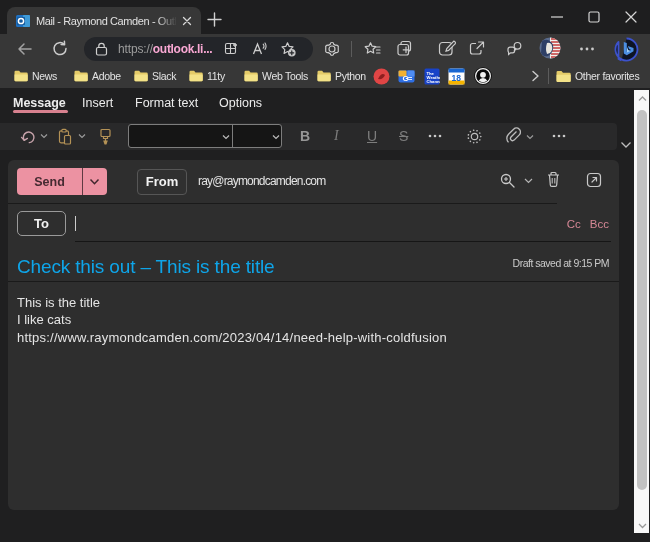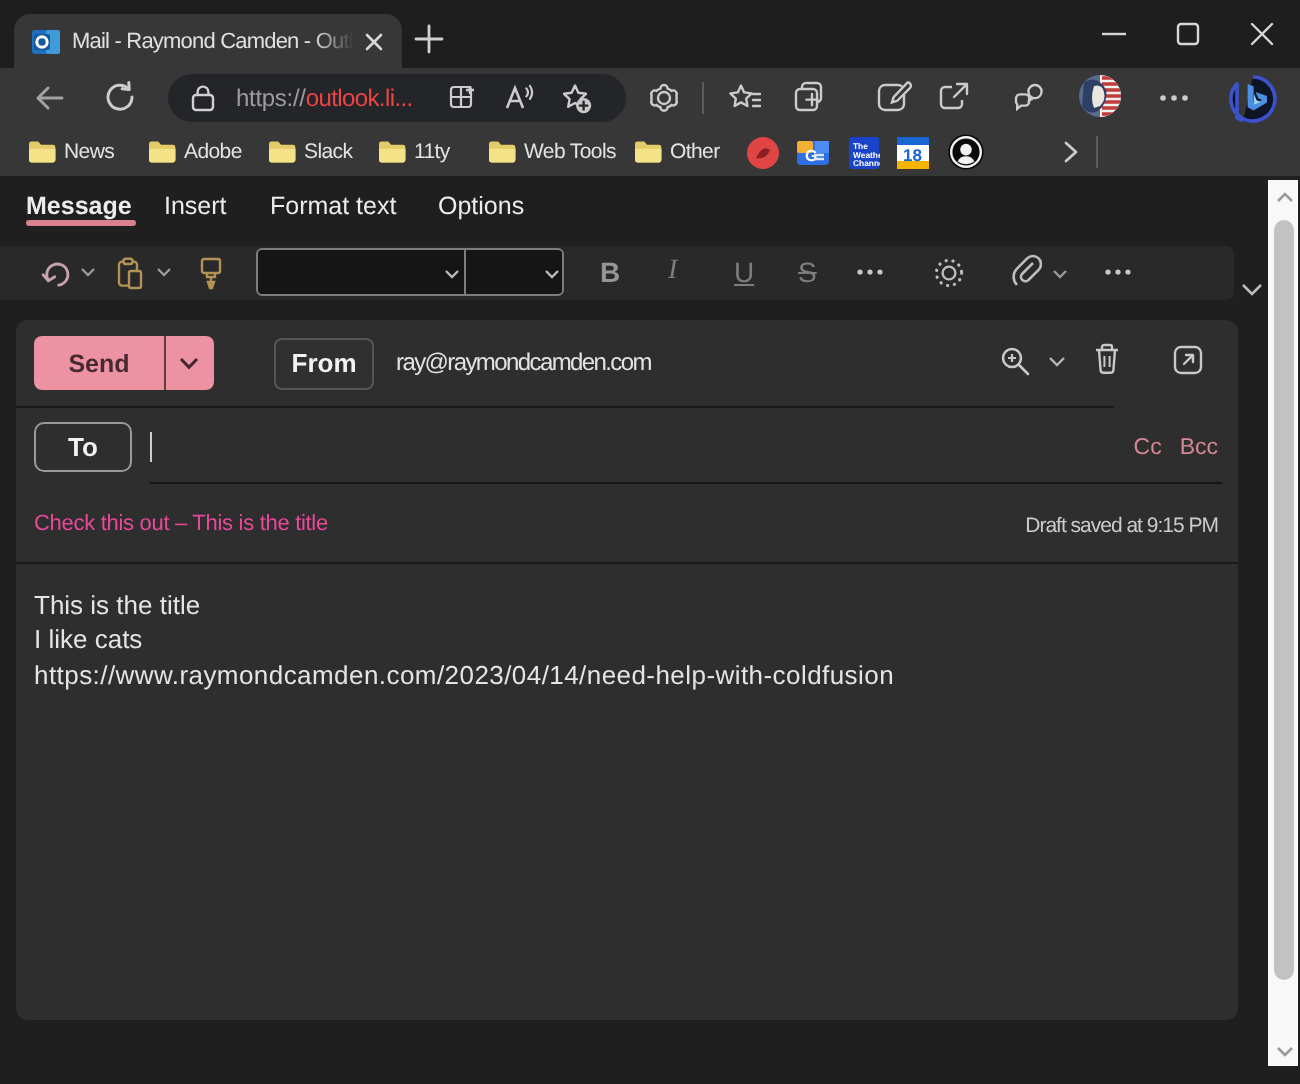--- a/index.html
+++ b/index.html
@@ -16,21 +16,21 @@
          color:#e0e0e0; font-size:11px; letter-spacing:-0.4px; line-height:14px; white-space:nowrap; }
   #tabclose { position:absolute; left:172px; top:6px; width:16px; height:16px; color:#d8d8d8; }
   #newtab { position:absolute; left:206px; top:11px; width:17px; height:17px; color:#d0d0d0; }
   .wbtn { position:absolute; top:0; width:40px; height:33px; color:#d6d6d6; }
 
   
   #toolbar { position:absolute; left:0; top:34px; width:650px; height:30px; background:#373737; }
   #addr { position:absolute; left:84px; top:3px; width:229px; height:24px; border-radius:12px;
           background:#232529; }
   #addrtext { position:absolute; left:34px; top:5px; font-size:12px; letter-spacing:-0.15px; color:#9d9d9d; white-space:nowrap; }
-  #addrtext b { color:#ef4444; font-weight:normal; letter-spacing:-0.3px; }
+  #addrtext b { color:#f9a8d4; font-weight:bold; letter-spacing:-0.3px; }
   .ticon { position:absolute; top:0; color:#cccccc; }
 
   
   #favbar { position:absolute; left:0; top:64px; width:650px; height:24px; background:#373737;padding-left:20px; }
   .fav { position:absolute; top:0; height:24px; display:flex; align-items:center; gap:4px;
          color:#e3e3e3; font-size:10.5px; letter-spacing:-0.3px; white-space:nowrap; }
 
   
   #page { position:absolute; left:0; top:88px; width:650px; height:454px; background:#1f1f20; }
 
@@ -66,21 +66,21 @@
   #torow { position:absolute; left:0; top:45px; width:611px; height:36px; }
   #tobtn { position:absolute; left:9px; top:6px; width:49px; height:25px;
            border:1px solid #9a9a9a; border-radius:5px; color:#f2f2f2; font-weight:bold;
            font-size:13px; text-align:center; line-height:23px; }
   #cursor { position:absolute; left:67px; top:11px; width:1px; height:15px; background:#cccccc; }
   #ccbcc { position:absolute; right:10px; top:13px; font-size:11.5px; color:#d58795; }
   #tounderline { position:absolute; left:67px; top:81px; width:536px; height:1px; background:#161616; }
 
   #subjrow { position:absolute; left:0; top:82px; width:611px; height:40px;
              border-bottom:1px solid #1a1a1a; }
-  #subject { position:absolute; left:9px; top:14px; font-size:11px; letter-spacing:-0.15px; color:#ec4899; }
+  #subject { position:absolute; left:9px; top:14px; font-size:19px; letter-spacing:-0.15px; color:#0ea5e9; }
   #draft { position:absolute; right:10px; top:15px; font-size:10.5px; letter-spacing:-0.5px; color:#cbcbcb; }
 
   #bodytxt { position:absolute; left:9px; top:134px; font-size:13px; line-height:17.4px;
              color:#e4e4e4; }
 
   
   #sbar { position:absolute; left:634px; top:2px; width:15px; height:443px; background:#f8f8f8; }
   #sthumb { position:absolute; left:3px; top:20px; width:10px; height:380px; background:#c2c2c2;
             border-radius:5px; }
 </style>
@@ -235,21 +235,21 @@
           <path d="M0.5 2 a1.2 1.2 0 0 1 1.2-1.2 h3.4 l1.4 1.6 h6 a1.2 1.2 0 0 1 1.2 1.2 V10 a1.2 1.2 0 0 1 -1.2 1.2 H1.7 A1.2 1.2 0 0 1 0.5 10 Z" fill="#e4cb68"></path>
           <path d="M0.5 4.4 h13.2 V10 a1.2 1.2 0 0 1 -1.2 1.2 H1.7 A1.2 1.2 0 0 1 0.5 10 Z" fill="#f3e288"></path>
         </svg>
         <span>Web Tools</span>
       </div>
     <div class="fav" style="left:317px">
         <svg width="14" height="12" viewBox="0 0 14 12">
           <path d="M0.5 2 a1.2 1.2 0 0 1 1.2-1.2 h3.4 l1.4 1.6 h6 a1.2 1.2 0 0 1 1.2 1.2 V10 a1.2 1.2 0 0 1 -1.2 1.2 H1.7 A1.2 1.2 0 0 1 0.5 10 Z" fill="#e4cb68"></path>
           <path d="M0.5 4.4 h13.2 V10 a1.2 1.2 0 0 1 -1.2 1.2 H1.7 A1.2 1.2 0 0 1 0.5 10 Z" fill="#f3e288"></path>
         </svg>
-        <span>Other</span>
+        <span>Python</span>
       </div>
     <svg class="abs" style="left:373px; top:4px" width="17" height="17" viewBox="0 0 17 17">
         <circle cx="8.5" cy="8.5" r="8" fill="#e04545"></circle>
         <path d="M5 11 q3.5 -7 7 -4 q-2 5 -7 4" fill="#8e1f1f"></path>
       </svg>
     <svg class="abs" style="left:398px; top:4px" width="17" height="17" viewBox="0 0 17 17">
         <rect x="0.5" y="2.5" width="16" height="12" rx="2" fill="#2f6fe4"></rect>
         <rect x="0.5" y="2.5" width="8" height="6" rx="1" fill="#f2b132"></rect>
         <rect x="9.5" y="2.5" width="7" height="6" fill="#4e8df5"></rect>
         <text x="4.5" y="12.5" font-size="8" fill="#ffffff" font-weight="bold" font-family="Liberation Sans">G</text>
@@ -270,20 +270,27 @@
     <svg class="abs" style="left:474px; top:3px" width="18" height="18" viewBox="0 0 18 18">
         <circle cx="9" cy="9" r="8.8" fill="#0b0b0b"></circle>
         <circle cx="9" cy="9" r="7.4" fill="none" stroke="#f2f2f2" stroke-width="1.2"></circle>
         <circle cx="9" cy="7.8" r="2.9" fill="#f2f2f2"></circle>
         <path d="M4.8 13.8 a4.6 4.6 0 0 1 8.4 0 a7.4 7.4 0 0 1 -8.4 0 Z" fill="#f2f2f2"></path>
       </svg>
     <svg class="abs" style="left:531px; top:6px" width="9" height="12" viewBox="0 0 9 12" fill="none" stroke="#cccccc" stroke-width="1.4">
         <path d="M2 1.5 L7 6 L2 10.5" stroke-linecap="round" stroke-linejoin="round"></path>
       </svg>
     <div class="abs" style="left:548px; top:4px; width:1px; height:16px; background:#5c5c5c"></div>
+    <div class="fav" style="left:556px">
+        <svg width="15" height="13" viewBox="0 0 14 12">
+          <path d="M0.5 2 a1.2 1.2 0 0 1 1.2-1.2 h3.4 l1.4 1.6 h6 a1.2 1.2 0 0 1 1.2 1.2 V10 a1.2 1.2 0 0 1 -1.2 1.2 H1.7 A1.2 1.2 0 0 1 0.5 10 Z" fill="#e4cb68"></path>
+          <path d="M0.5 4.4 h13.2 V10 a1.2 1.2 0 0 1 -1.2 1.2 H1.7 A1.2 1.2 0 0 1 0.5 10 Z" fill="#f3e288"></path>
+        </svg>
+        <span>Other favorites</span>
+      </div>
   </div>
 
   <div id="page">
     <span class="rtab" id="rtab-msg">Message</span>
     <span class="rtab" style="left:82px">Insert</span>
     <span class="rtab" style="left:135px">Format text</span>
     <span class="rtab" style="left:219px">Options</span>
     <div id="msg-underline"></div>
 
     <div id="cmdbar">

